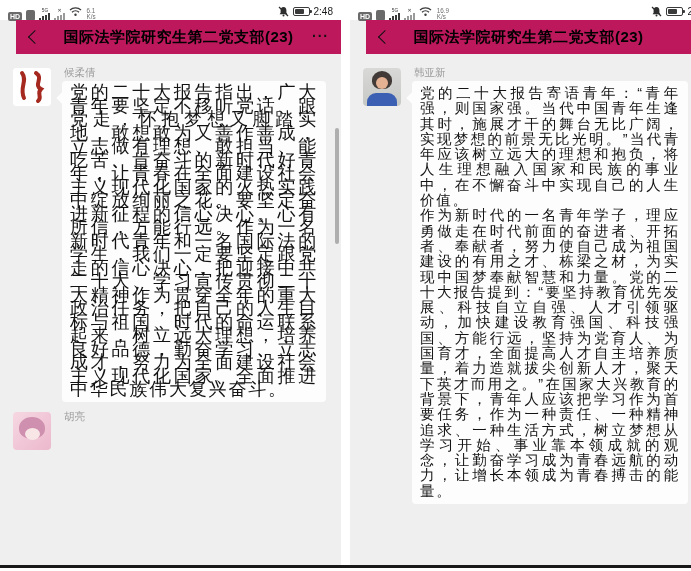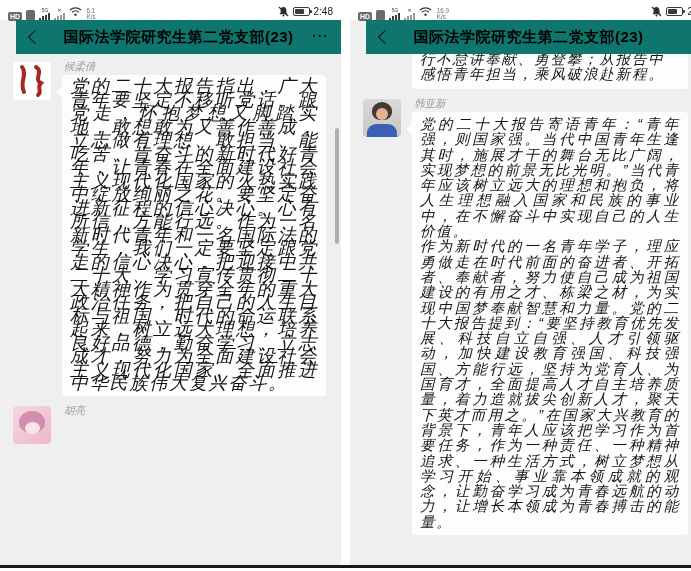--- a/index.html
+++ b/index.html
@@ -27,28 +27,28 @@
   .speed{font-size:7px;line-height:7px;color:#6f6f6f;transform:scale(.9);}
   .battery{width:17px;height:9px;border:1px solid #3a3a3a;border-radius:2px;position:relative;
            display:flex;align-items:center;padding:1px;box-sizing:border-box;}
   .battery .fill{height:100%;width:9px;background:#3a3a3a;border-radius:1px;}
   .battery::after{content:"";position:absolute;right:-3px;top:2px;width:2px;height:3px;
                   background:#3a3a3a;border-radius:0 1px 1px 0;}
   .time{font-size:10px;color:#1b1b1b;}
   .panel-right .sb-right{margin-right:-10px;}
 
   
-  .navbar{height:34px;background:#0f766e;position:relative;display:flex;align-items:center;margin-left:16px;}
+  .navbar{height:34px;background:#be185d;position:relative;display:flex;align-items:center;margin-left:16px;}
   .back{position:absolute;left:14px;top:12px;width:9px;height:9px;
         border-left:1.6px solid #111;border-bottom:1.6px solid #111;transform:rotate(45deg);}
   .title{width:100%;text-align:center;font-size:15px;font-weight:bold;color:#000;letter-spacing:.5px;}
   .more{position:absolute;right:12px;top:8px;font-size:14px;font-weight:bold;color:#111;letter-spacing:1px;}
 
   
-  .chat{position:absolute;top:54px;left:0;right:0;bottom:0;background:#efefef;overflow:hidden;padding-top:0;font-style:italic;}
+  .chat{position:absolute;top:54px;left:0;right:0;bottom:0;background:#efefef;overflow:hidden;padding-top:6px;}
   .msg{position:relative;padding:6px 10px 2px 62px;}
   .avatar{position:absolute;left:13px;top:8px;width:38px;height:38px;border-radius:4px;overflow:hidden;background:#fff;}
   .sender{font-size:10.5px;color:#9b9b9b;margin:0 0 3px 2px;line-height:12px;}
   .bubble{position:relative;background:#fdfdfd;border-radius:4px;padding:5px 8px;box-sizing:border-box;
           font-size:18px;line-height:13.5px;letter-spacing:1.8px;text-align:justify;color:#131313;width:264px;}
   .bubble::before{content:"";position:absolute;left:-4px;top:13px;width:8px;height:8px;
                   background:#fdfdfd;transform:rotate(45deg);}
   .bubble p{margin:0;}
   .panel-right .bubble{width:276px;font-size:14.5px;line-height:15.3px;letter-spacing:1.8px;}
   .msg-cont{padding:0 10px 2px 62px;}
@@ -206,26 +206,20 @@
         <span class="time">2</span>
       </div>
     </div>
 
     <div class="navbar">
       <span class="back"></span>
       <span class="title">国际法学院研究生第二党支部(23)</span>
     </div>
 
     <div class="chat">
-      <div class="msg-cont">
-        <div class="bubble clipped">
-          <p>行不怠讲奉献、勇登攀；从报告中</p>
-          <p>感悟青年担当，乘风破浪赴新程。</p>
-        </div>
-      </div>
 
       <div class="msg">
         <div class="avatar avatar-photo">
           <span class="hair"></span>
             <span class="face"></span>
             <span class="body"></span>
         </div>
         <div class="sender">韩亚新</div>
         <div class="bubble">
           <p>党的二十大报告寄语青年：“青年强，则国家强。当代中国青年生逢其时，施展才干的舞台无比广阔，实现梦想的前景无比光明。”当代青年应该树立远大的理想和抱负，将人生理想融入国家和民族的事业中，在不懈奋斗中实现自己的人生价值。</p>

